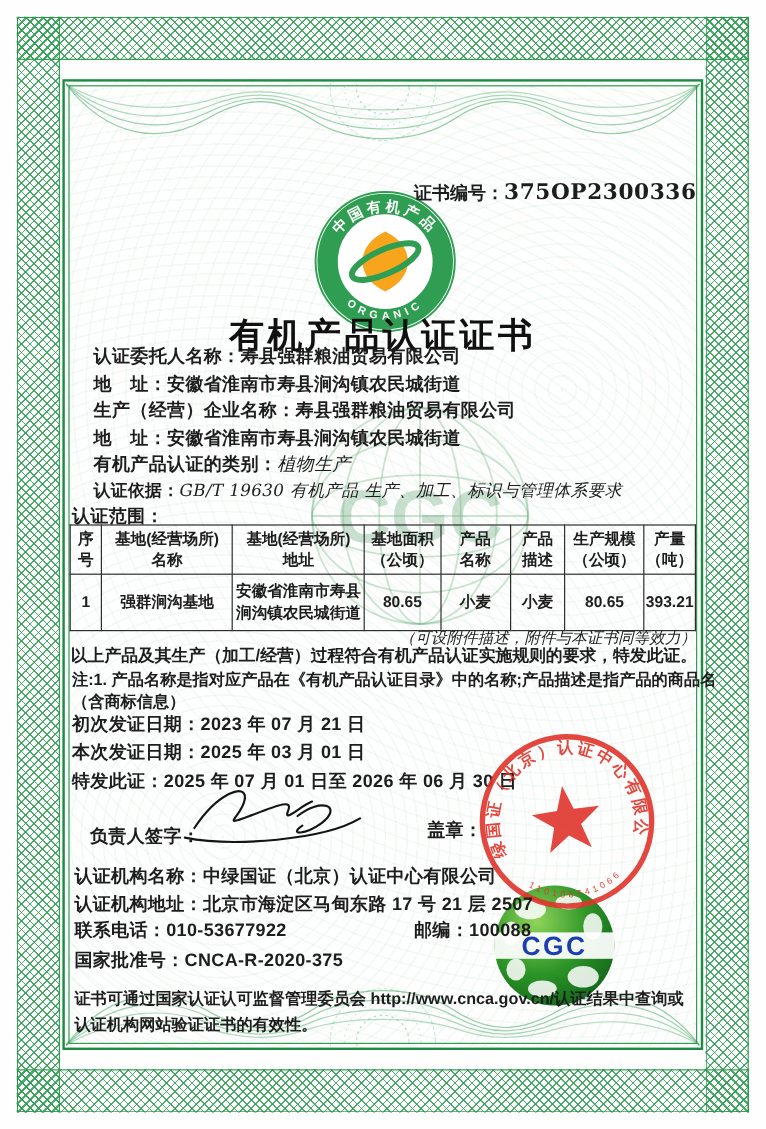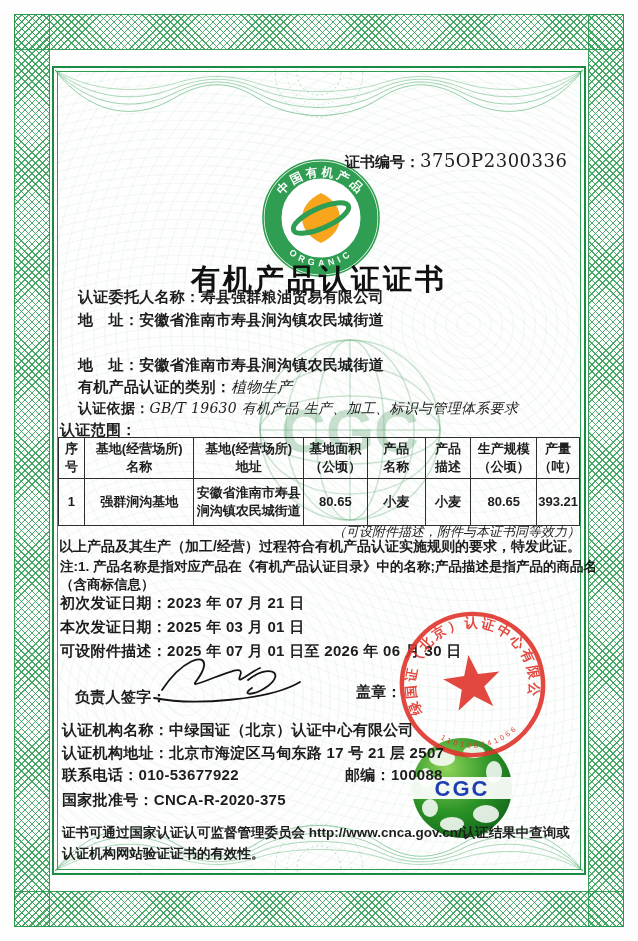--- a/index.html
+++ b/index.html
@@ -23,21 +23,21 @@
       repeating-radial-gradient(circle at 78% 32%, rgba(96,170,120,.05) 0 1.5px, transparent 1.5px 11px);}
   .garland{position:absolute;left:55px;right:55px;height:64px;}
   .garland.top{top:69px}
   .garland.bottom{bottom:69px;transform:scaleY(-1)}
   
   .line{position:absolute;left:78px;font-size:15px;font-weight:bold;white-space:nowrap;letter-spacing:.3px;}
   .kai{font-family:"DejaVu Serif","Liberation Serif",serif;font-style:italic;font-weight:500;text-align:center;}
   .title{position:absolute;left:0;right:0;top:260px;text-align:center;
     font-size:29px;font-weight:bold;letter-spacing:3px;color:#101010;}
   .certno{position:absolute;left:345px;top:150px;font-size:15px;font-weight:bold;white-space:nowrap;}
-  .certno .num{font-family:"DejaVu Serif","Liberation Serif",serif;font-weight:normal;font-size:18px;letter-spacing:.5px;}
+  .certno .num{font-family:"DejaVu Serif","Liberation Serif",serif;font-weight:bold;font-size:18px;letter-spacing:.5px;}
   
   table.scope{position:absolute;left:58px;top:437px;width:522px;border-collapse:collapse;
     font-size:13px;text-align:center;background:transparent;}
   table.scope th,table.scope td{border:1.5px solid #2e2e2e;padding:0 1px;line-height:18px;}
   table.scope th{font-weight:bold;height:40px;}
   table.scope td{height:46px;font-weight:600;}
   .attach{position:absolute;right:58px;top:523px;font-size:13px;text-align:right;}
   .statement{position:absolute;left:59px;top:538px;font-size:14px;font-weight:bold;white-space:nowrap;}
   .note{position:absolute;left:60px;font-size:13.5px;font-weight:600;white-space:nowrap;}
   .dateline{font-size:15px;}
@@ -118,20 +118,23 @@
   </div>
 
   <div class="title">有机产品认证证书</div>
 
   <div class="line" style="top:288px">
     <span>认证委托人名称：</span><span>寿县强群粮油贸易有限公司</span>
   </div>
   <div class="line" style="top:311px">
     <span>地　址：</span><span>安徽省淮南市寿县涧沟镇农民城街道</span>
   </div>
+  <div class="line" style="top:333px">
+    <span>生产（经营）企业名称：</span><span>寿县强群粮油贸易有限公司</span>
+  </div>
   <div class="line" style="top:356px">
     <span>地　址：</span><span>安徽省淮南市寿县涧沟镇农民城街道</span>
   </div>
   <div class="line" style="top:378px">
     <span>有机产品认证的类别：</span><span class="kai">植物生产</span>
   </div>
   <div class="line" style="top:400px;font-size:14px">
     <span>认证依据：</span><span class="kai">GB/T 19630 有机产品 生产、加工、标识与管理体系要求</span>
   </div>
   <div class="line" style="top:421px;left:60px">认证范围：</div>
@@ -203,21 +206,21 @@
   <div class="note" style="top:558px">注:1. 产品名称是指对应产品在《有机产品认证目录》中的名称;产品描述是指产品的商品名</div>
   <div class="note" style="top:576px">（含商标信息）</div>
 
   <div class="line dateline" style="top:594px;left:60px">
     <span>初次发证日期：</span><span>2023 年 07 月 21 日</span>
   </div>
   <div class="line dateline" style="top:618px;left:60px">
     <span>本次发证日期：</span><span>2025 年 03 月 01 日</span>
   </div>
   <div class="line dateline" style="top:642px;left:60px">
-    <span>可设附件描述：</span><span>2025 年 07 月 01 日至 2026 年 06 月 30 日</span>
+    <span>特发此证：</span><span>2025 年 07 月 01 日至 2026 年 06 月 30 日</span>
   </div>
 
   <svg class="sig" width="160" height="60" viewBox="0 0 160 60">
     <g fill="none" stroke="#141414" stroke-width="1.8" stroke-linecap="round">
       <path d="M14,44 C34,14 58,6 56,20 C54,34 34,44 60,34 C86,24 96,20 92,30 C88,40 102,26 112,22"></path>
       <path d="M100,34 C120,18 138,26 120,40 C106,50 92,50 104,42"></path>
       <path d="M6,52 C46,60 122,54 152,36"></path>
     </g>
   </svg>
   <div class="line" style="top:688px;left:75px">负责人签字：</div>

